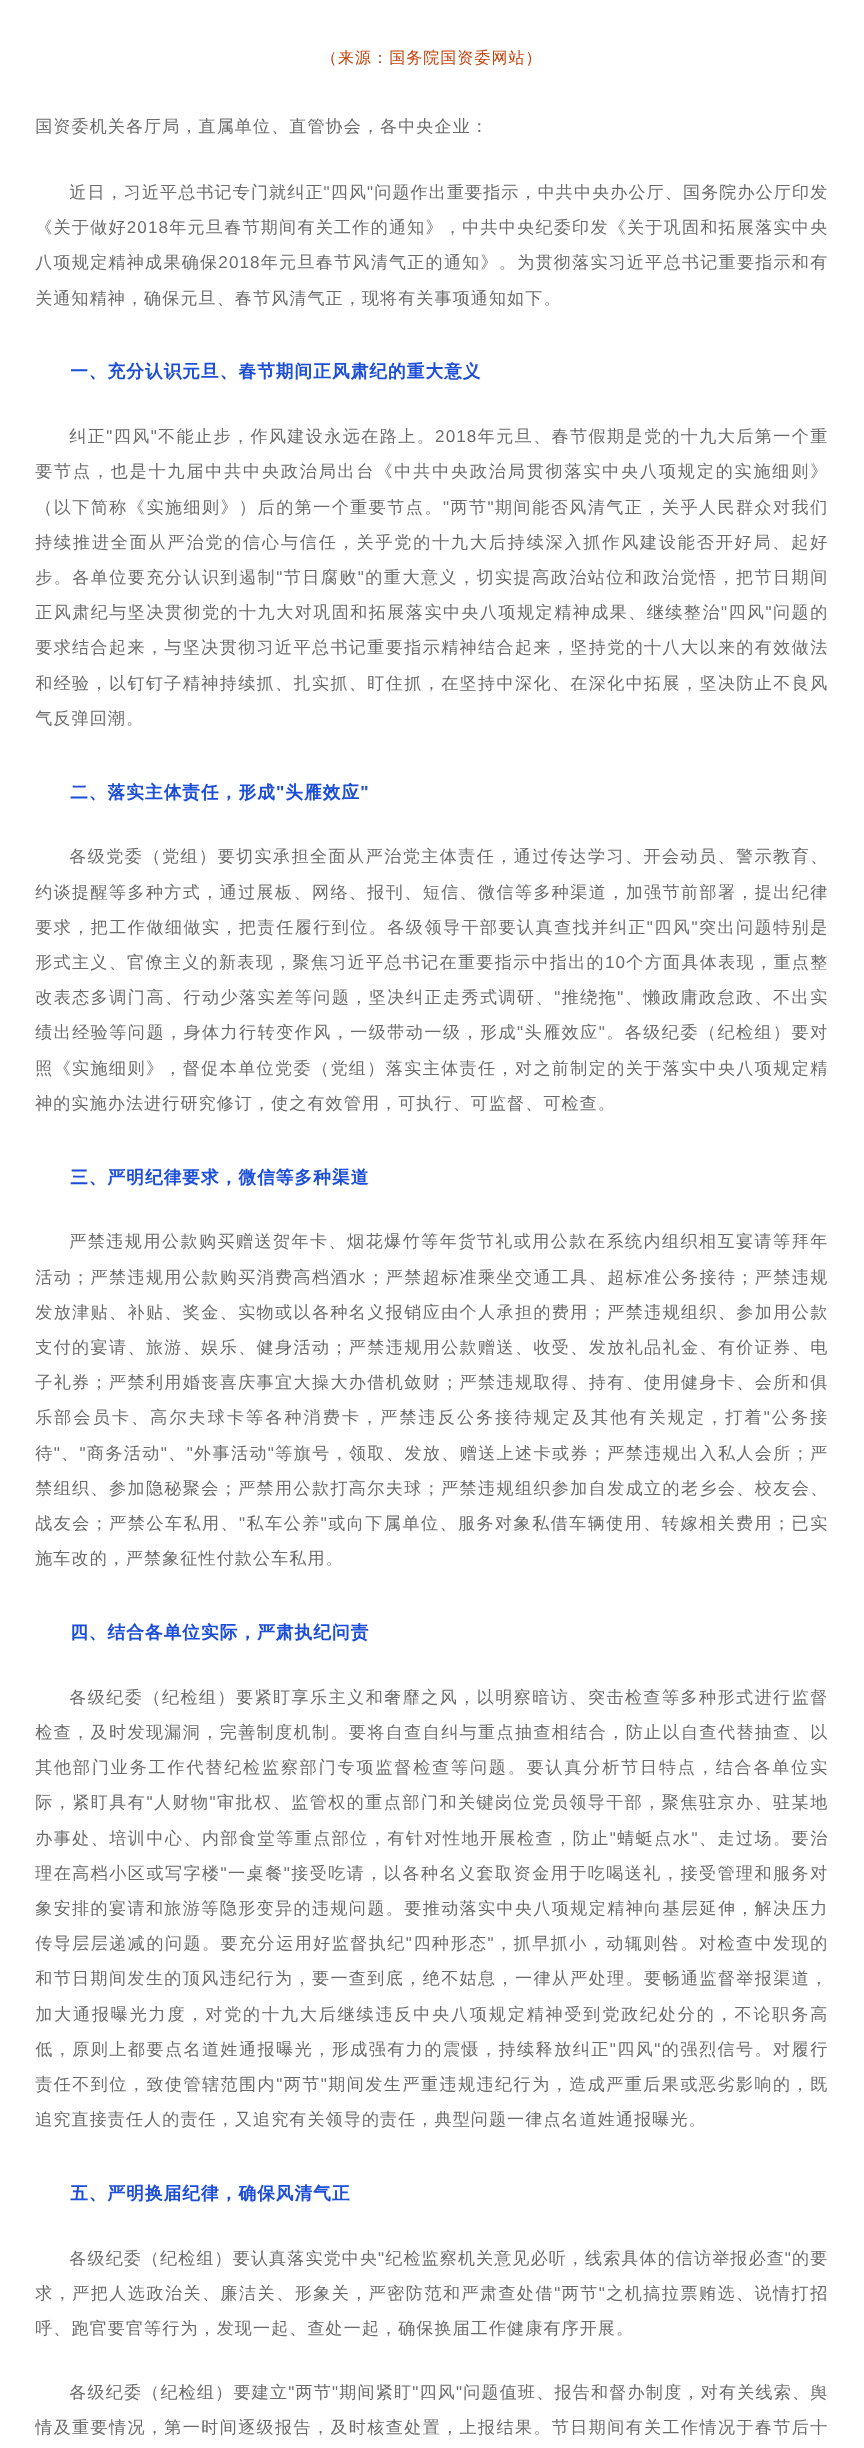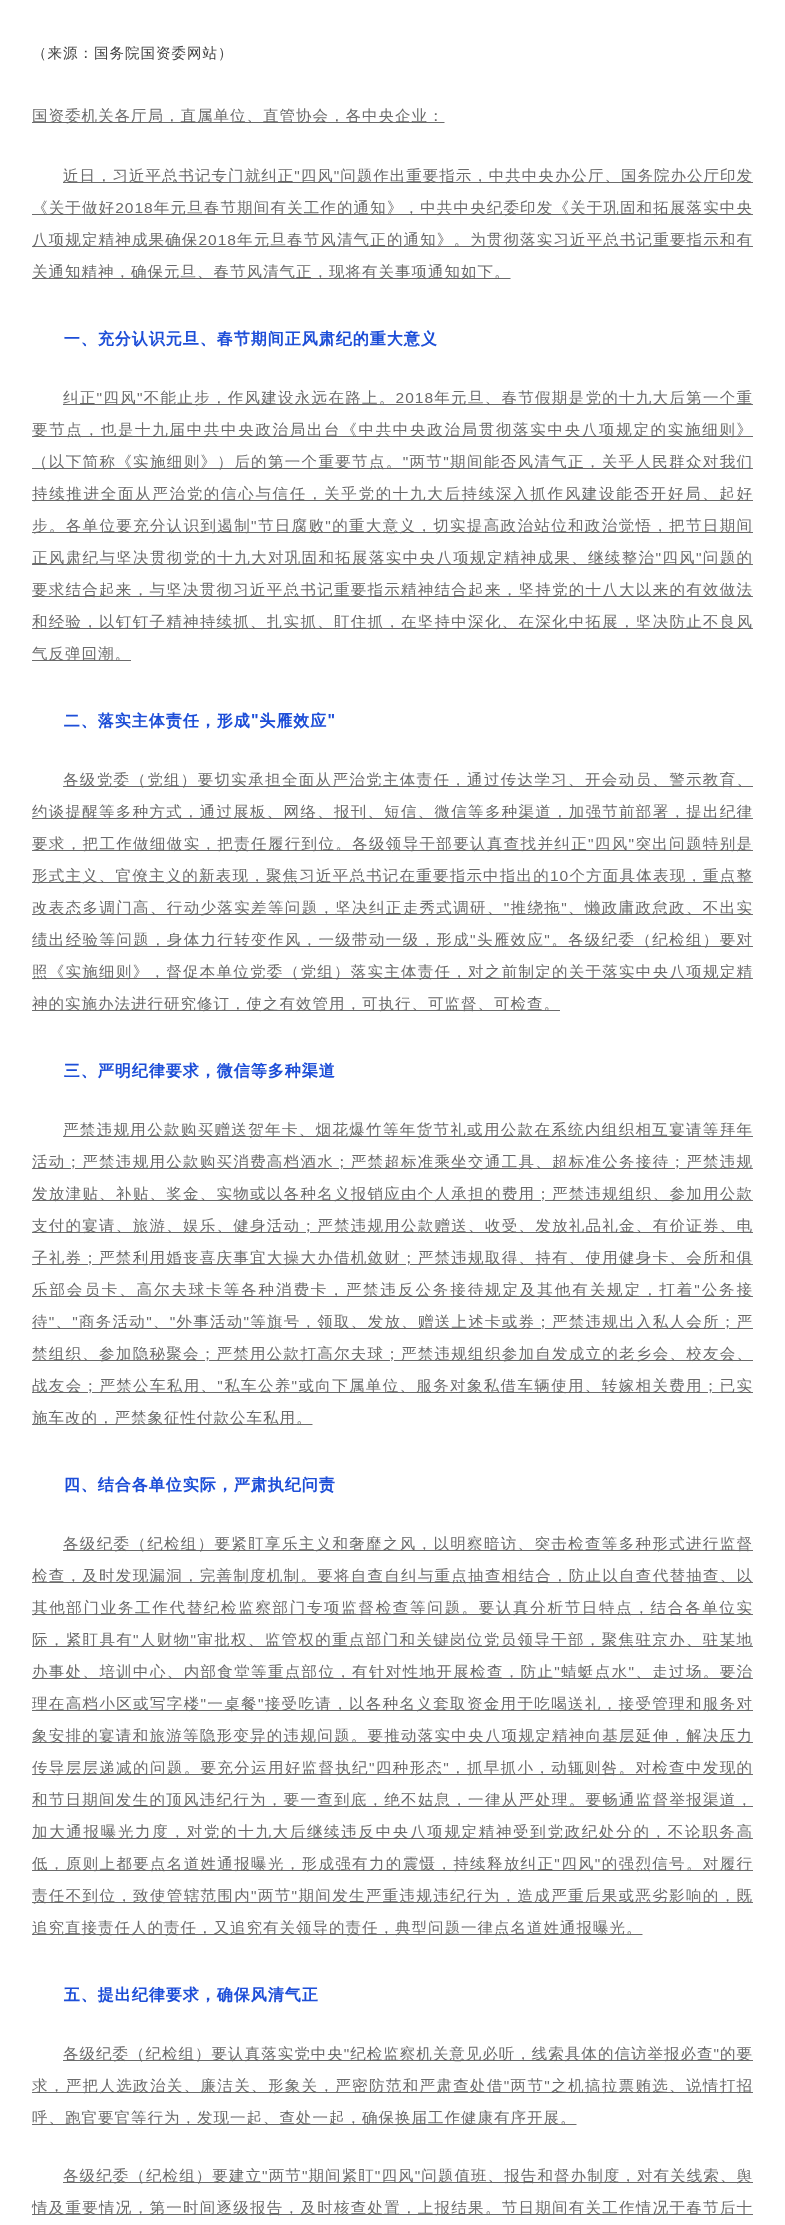--- a/index.html
+++ b/index.html
@@ -11,36 +11,36 @@
     width: 785px;
     min-height: 2225px;
     font-family: "Liberation Sans", "DejaVu Sans", sans-serif;
     -webkit-font-smoothing: antialiased;
   }
   .article {
     padding: 42px 32px 70px 32px;
     box-sizing: border-box;
   }
   .source-line {
-    color: #404040;
+    text-align: center;
+    color: #c2410c;
     font-size: 14.5px;
     line-height: 22px;
     margin: 0 0 36px 0;
     letter-spacing: 1px;
   }
   .para {
     color: #6b6b6b;
     font-size: 15.5px;
     line-height: 32px;
     letter-spacing: 1px;
     text-align: justify;
     text-indent: 2em;
     margin: 26px 0;
     word-break: break-all;
-    text-decoration: underline;
   }
   .para.no-indent {
     text-indent: 0;
     margin: 30px 0 28px 0;
   }
   .heading {
     color: #1d4ed8;
     font-size: 16px;
     font-weight: bold;
     line-height: 30px;
@@ -65,17 +65,17 @@
 
   <h2 class="heading">二、落实主体责任，形成"头雁效应"</h2>
   <p class="para">各级党委（党组）要切实承担全面从严治党主体责任，通过传达学习、开会动员、警示教育、约谈提醒等多种方式，通过展板、网络、报刊、短信、微信等多种渠道，加强节前部署，提出纪律要求，把工作做细做实，把责任履行到位。各级领导干部要认真查找并纠正"四风"突出问题特别是形式主义、官僚主义的新表现，聚焦习近平总书记在重要指示中指出的10个方面具体表现，重点整改表态多调门高、行动少落实差等问题，坚决纠正走秀式调研、"推绕拖"、懒政庸政怠政、不出实绩出经验等问题，身体力行转变作风，一级带动一级，形成"头雁效应"。各级纪委（纪检组）要对照《实施细则》，督促本单位党委（党组）落实主体责任，对之前制定的关于落实中央八项规定精神的实施办法进行研究修订，使之有效管用，可执行、可监督、可检查。</p>
 
   <h2 class="heading">三、严明纪律要求，微信等多种渠道</h2>
   <p class="para">严禁违规用公款购买赠送贺年卡、烟花爆竹等年货节礼或用公款在系统内组织相互宴请等拜年活动；严禁违规用公款购买消费高档酒水；严禁超标准乘坐交通工具、超标准公务接待；严禁违规发放津贴、补贴、奖金、实物或以各种名义报销应由个人承担的费用；严禁违规组织、参加用公款支付的宴请、旅游、娱乐、健身活动；严禁违规用公款赠送、收受、发放礼品礼金、有价证券、电子礼券；严禁利用婚丧喜庆事宜大操大办借机敛财；严禁违规取得、持有、使用健身卡、会所和俱乐部会员卡、高尔夫球卡等各种消费卡，严禁违反公务接待规定及其他有关规定，打着"公务接待"、"商务活动"、"外事活动"等旗号，领取、发放、赠送上述卡或券；严禁违规出入私人会所；严禁组织、参加隐秘聚会；严禁用公款打高尔夫球；严禁违规组织参加自发成立的老乡会、校友会、战友会；严禁公车私用、"私车公养"或向下属单位、服务对象私借车辆使用、转嫁相关费用；已实施车改的，严禁象征性付款公车私用。</p>
 
   <h2 class="heading">四、结合各单位实际，严肃执纪问责</h2>
   <p class="para">各级纪委（纪检组）要紧盯享乐主义和奢靡之风，以明察暗访、突击检查等多种形式进行监督检查，及时发现漏洞，完善制度机制。要将自查自纠与重点抽查相结合，防止以自查代替抽查、以其他部门业务工作代替纪检监察部门专项监督检查等问题。要认真分析节日特点，结合各单位实际，紧盯具有"人财物"审批权、监管权的重点部门和关键岗位党员领导干部，聚焦驻京办、驻某地办事处、培训中心、内部食堂等重点部位，有针对性地开展检查，防止"蜻蜓点水"、走过场。要治理在高档小区或写字楼"一桌餐"接受吃请，以各种名义套取资金用于吃喝送礼，接受管理和服务对象安排的宴请和旅游等隐形变异的违规问题。要推动落实中央八项规定精神向基层延伸，解决压力传导层层递减的问题。要充分运用好监督执纪"四种形态"，抓早抓小，动辄则咎。对检查中发现的和节日期间发生的顶风违纪行为，要一查到底，绝不姑息，一律从严处理。要畅通监督举报渠道，加大通报曝光力度，对党的十九大后继续违反中央八项规定精神受到党政纪处分的，不论职务高低，原则上都要点名道姓通报曝光，形成强有力的震慑，持续释放纠正"四风"的强烈信号。对履行责任不到位，致使管辖范围内"两节"期间发生严重违规违纪行为，造成严重后果或恶劣影响的，既追究直接责任人的责任，又追究有关领导的责任，典型问题一律点名道姓通报曝光。</p>
 
-  <h2 class="heading">五、提出纪律要求，确保风清气正</h2>
+  <h2 class="heading">五、严明换届纪律，确保风清气正</h2>
   <p class="para">各级纪委（纪检组）要认真落实党中央"纪检监察机关意见必听，线索具体的信访举报必查"的要求，严把人选政治关、廉洁关、形象关，严密防范和严肃查处借"两节"之机搞拉票贿选、说情打招呼、跑官要官等行为，发现一起、查处一起，确保换届工作健康有序开展。</p>
   <p class="para">各级纪委（纪检组）要建立"两节"期间紧盯"四风"问题值班、报告和督办制度，对有关线索、舆情及重要情况，第一时间逐级报告，及时核查处置，上报结果。节日期间有关工作情况于春节后十个工作日内报送中央纪委驻国资委纪检组。打铁必须自身硬，纪检监察干部要从自身做起，从严从紧要求，自觉做遵纪守法的模范。</p>
 
 </div>
 
 </body></html>

